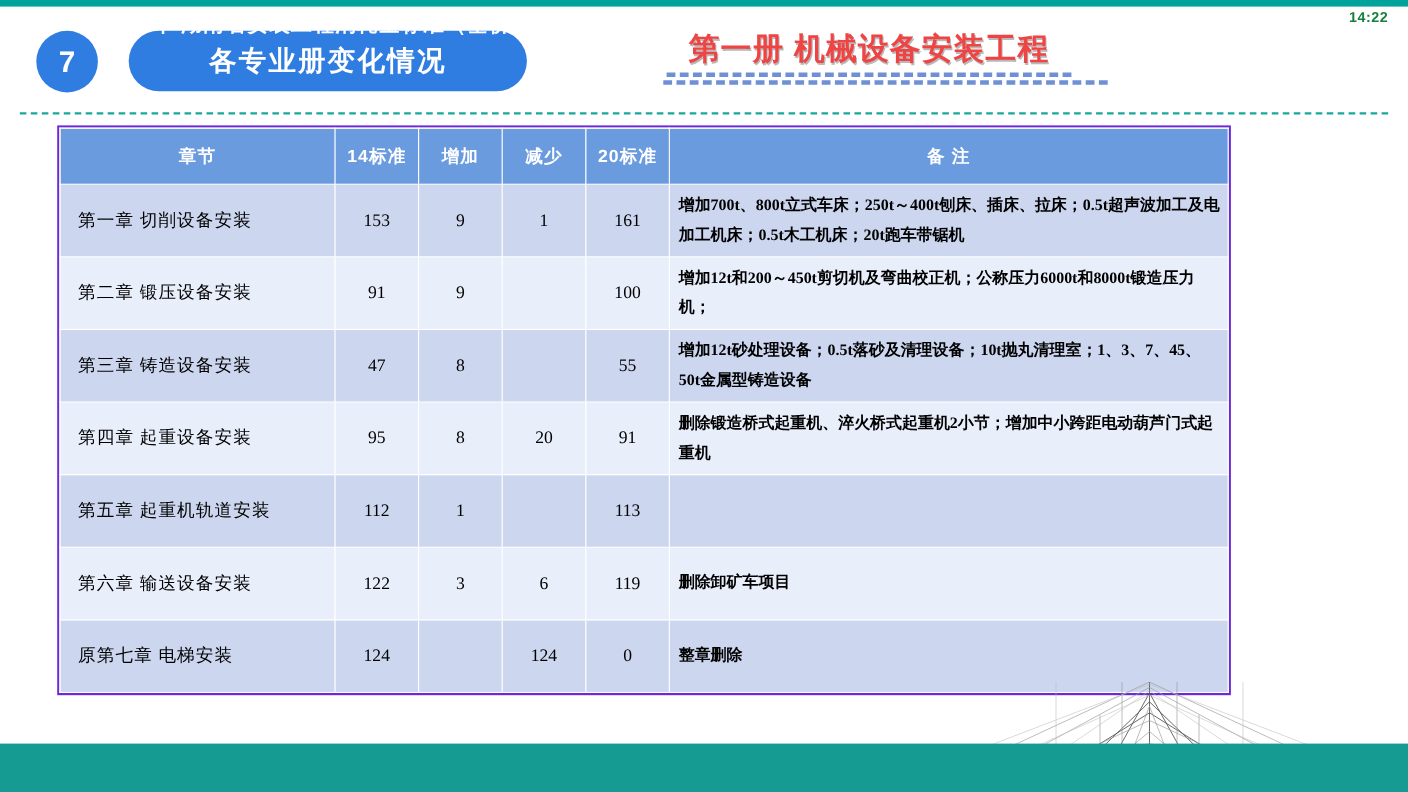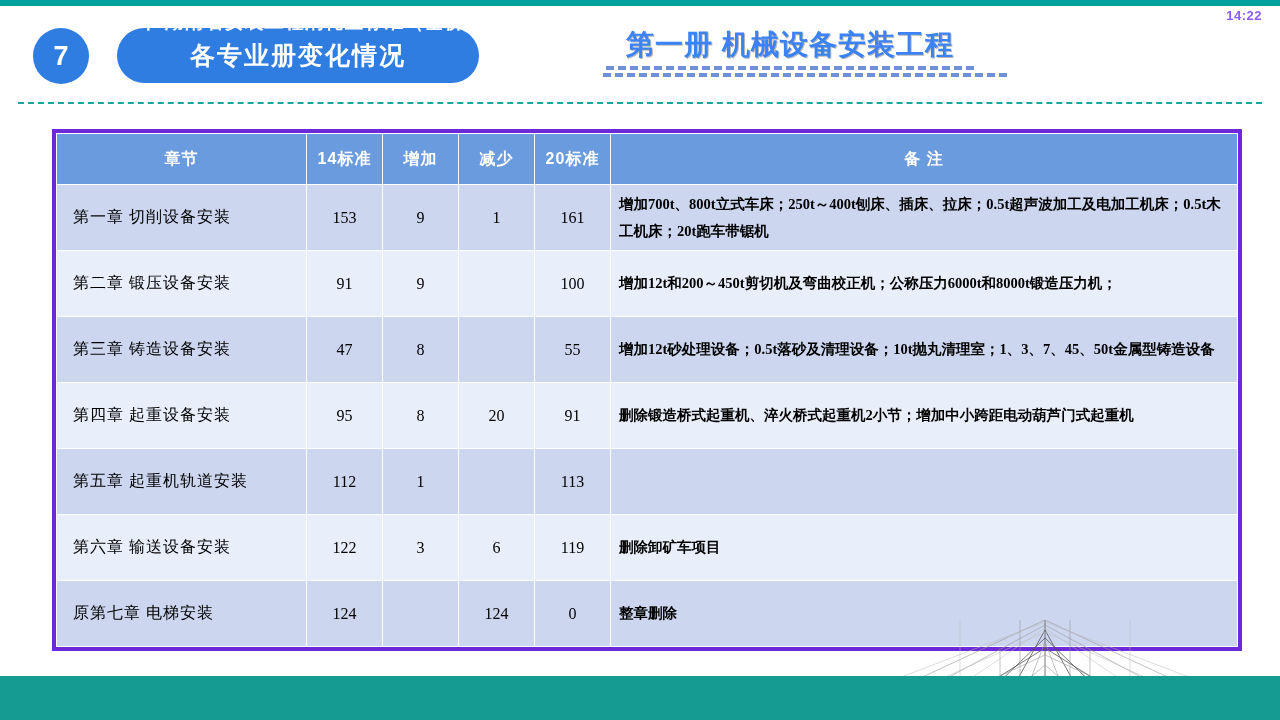--- a/index.html
+++ b/index.html
@@ -12,21 +12,21 @@
   
   .top-rule{
     position:absolute;left:0;top:0;width:1280px;height:6px;
     background:#00a39b;
   }
 
   
   .clock{
     position:absolute;right:18px;top:8px;
     font-family:"Liberation Sans","DejaVu Sans",sans-serif;
-    font-size:13px;font-weight:bold;color:#8b5cf6;letter-spacing:.5px;
+    font-size:13px;font-weight:bold;color:#15803d;letter-spacing:.5px;
   }
 
   
   .header{position:absolute;left:0;top:6px;width:1280px;height:92px;}
 
   .badge{
     position:absolute;left:33px;top:22px;width:56px;height:56px;
     border-radius:50%;background:#2f7de1;
     color:#fff;font-family:"Liberation Sans","DejaVu Sans",sans-serif;
     font-size:27px;font-weight:bold;
@@ -37,43 +37,43 @@
     position:absolute;left:117px;top:22px;width:362px;height:55px;
     border-radius:28px;background:#2f7de1;
     color:#ffffff;font-family:"Liberation Sans","DejaVu Sans",sans-serif;
     font-size:25px;font-weight:bold;letter-spacing:2px;
     display:flex;align-items:center;justify-content:center;
   }
 
   .title-wrap{position:absolute;left:560px;top:24px;width:460px;}
   .title{
     font-family:"Liberation Sans","DejaVu Sans",sans-serif;
-    font-size:28px;font-weight:bold;color:#3b82f6;
+    font-size:28px;font-weight:bold;color:#ef4444;
     letter-spacing:1px;text-align:center;line-height:1.1;
     text-shadow:1px 1px 0 #b9b9b9;
   }
   .underline-a{
     margin:5px auto 0 auto;width:368px;height:0;
     border-top:4px dashed #6f8fd6;
   }
   .underline-b{
     margin:3px auto 0 auto;width:404px;height:0;
     border-top:4px dashed #6f8fd6;
     transform:translateX(15px);
   }
 
   .header-dash{
     position:absolute;left:18px;top:96px;width:1244px;height:0;
     border-top:2px dashed #19a79c;
   }
 
   
   .table-wrap{
-    position:absolute;left:52px;top:129px;width:1190px;
-    border:4px solid #6d28d9;
+    position:absolute;left:52px;top:114px;width:1067px;
+    border:2px solid #6d28d9;
     box-sizing:border-box;
   }
   table{border-collapse:collapse;width:100%;table-layout:fixed;}
   th,td{
     border:1px solid #ffffff;
     padding:0 10px;
     vertical-align:middle;
   }
   thead th{
     background:#6b9bdf;color:#ffffff;

